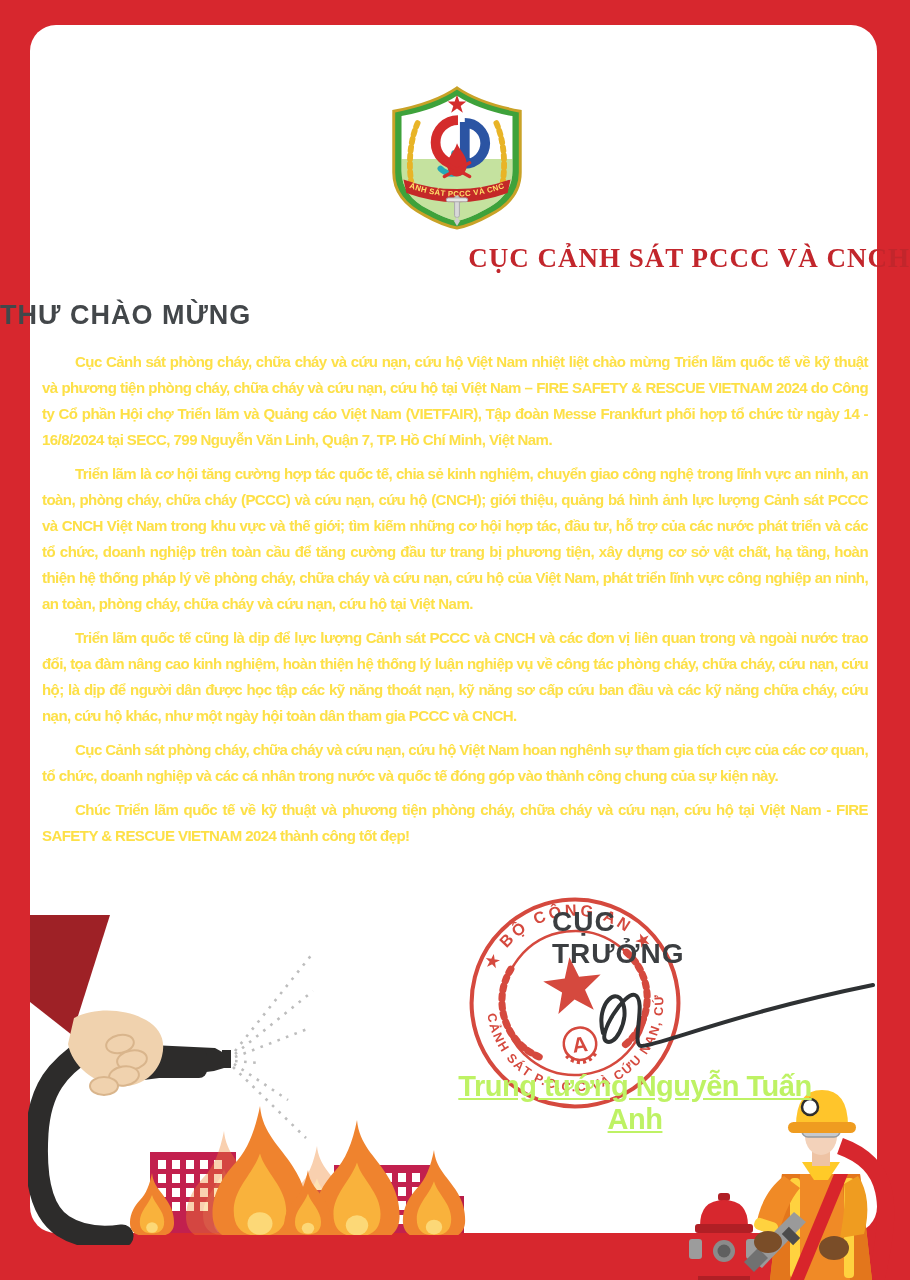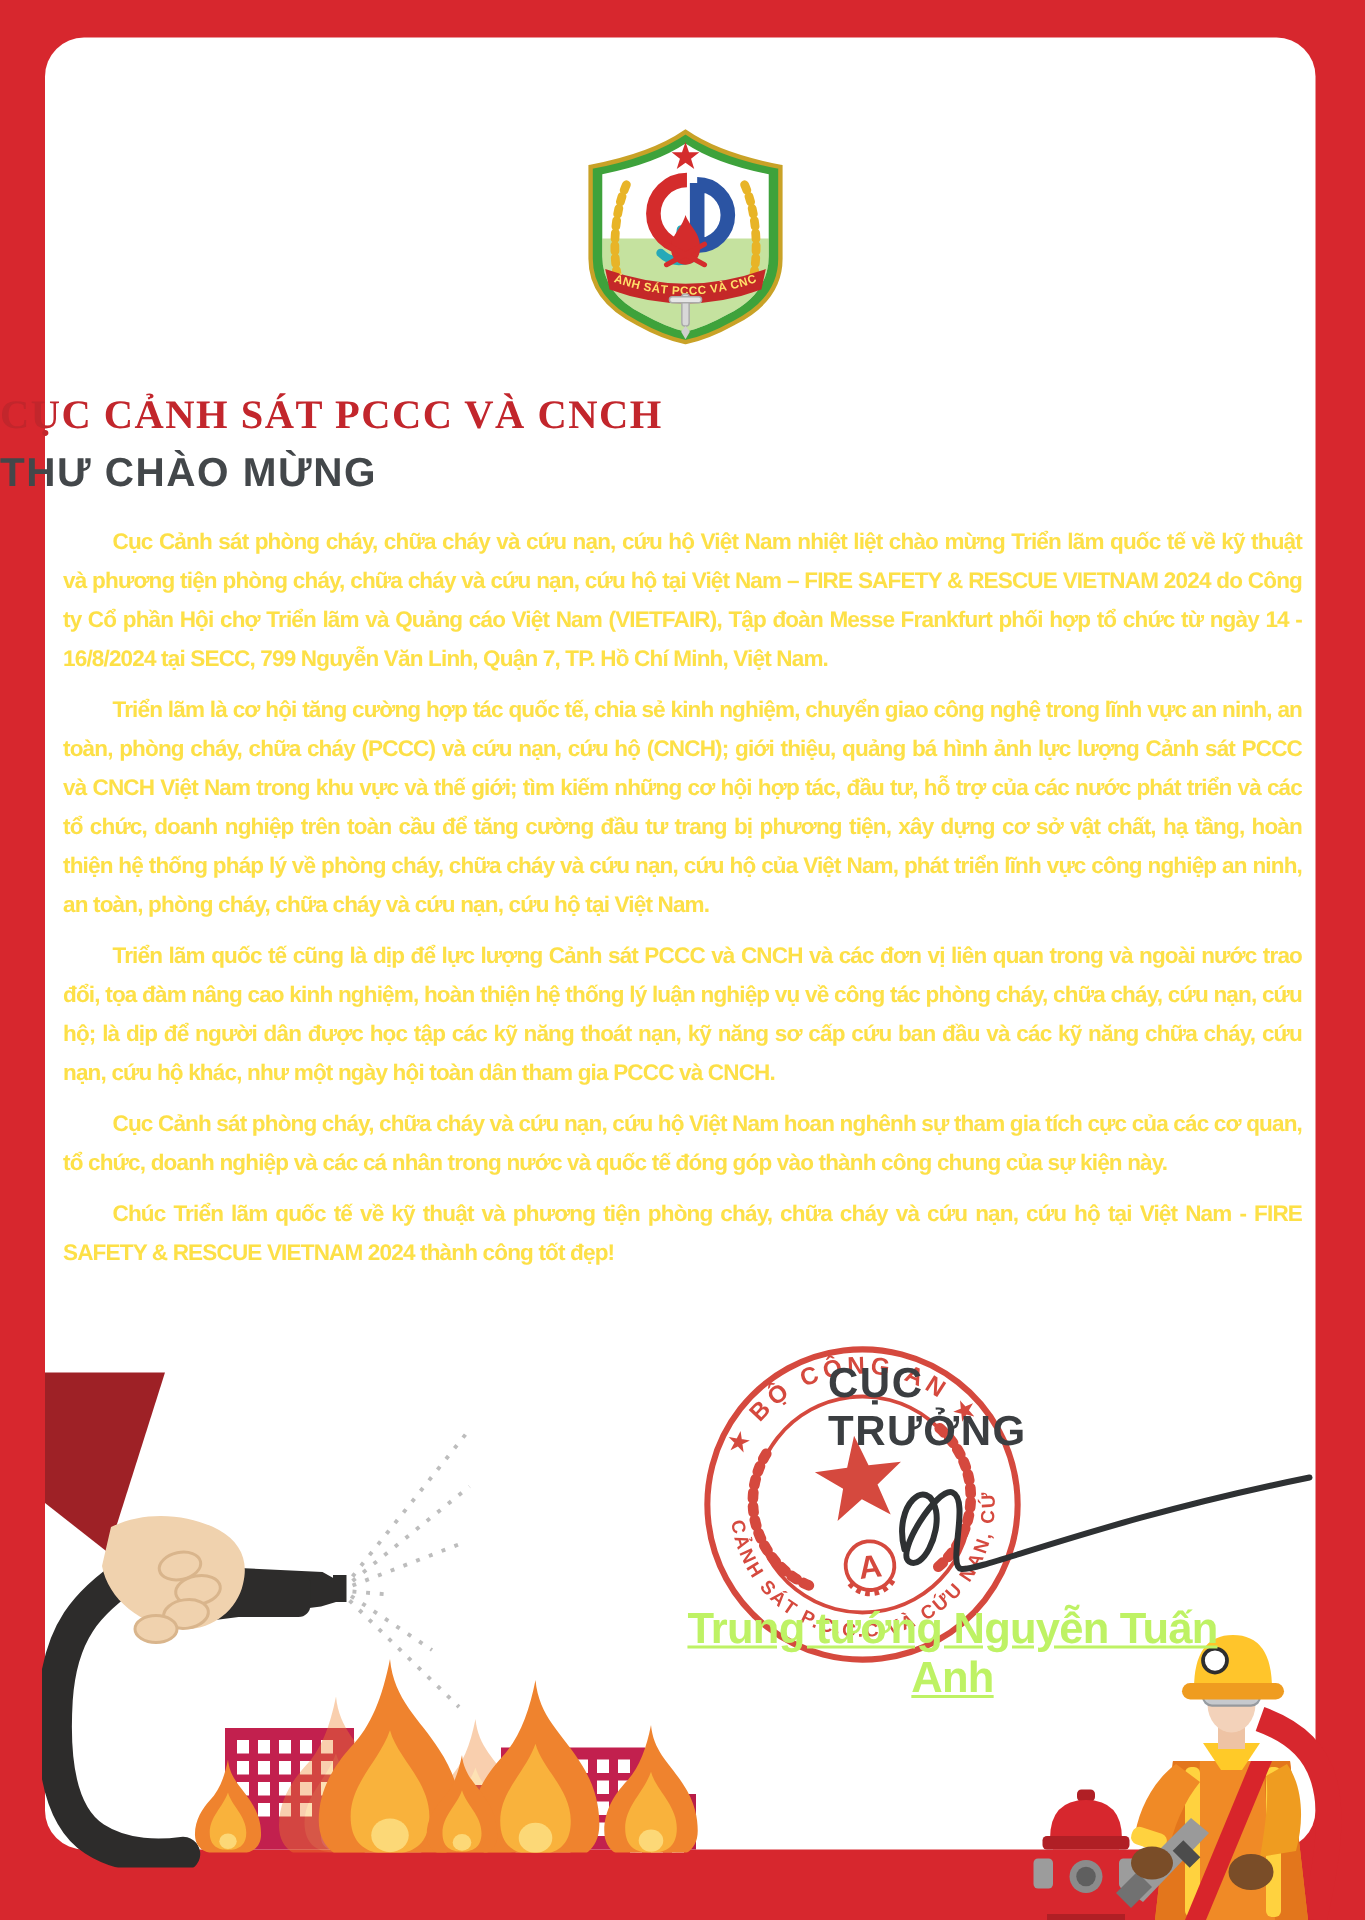--- a/index.html
+++ b/index.html
@@ -7,21 +7,21 @@
     position:relative; width:910px; height:1280px; margin:0 auto;
     background:#d7272e; overflow:hidden;
     font-family:"Liberation Sans", sans-serif;
   }
   .panel{
     position:absolute; left:30px; top:25px; width:847px; height:1208px;
     background:#ffffff; border-radius:26px;
   }
   .logo{ position:absolute; left:384px; top:82px; width:146px; height:150px; }
   .org-title{
-    position:absolute; left:0; top:261px; width:910px; text-align:left;
+    position:absolute; left:0; top:243px; width:910px; text-align:right;
     font-family:"Liberation Serif", serif; font-weight:bold; font-size:27px;
     color:#c2262c; letter-spacing:1px;
   }
   .letter-title{
     position:absolute; left:0; top:300px; width:910px; 
     font-weight:bold; font-size:27px; color:#43474a; letter-spacing:1px;
   }
   .body-text{
     position:absolute; left:42px; top:349px; width:826px;
     color:#fde047; font-size:15px; font-weight:bold; letter-spacing:-0.55px;

